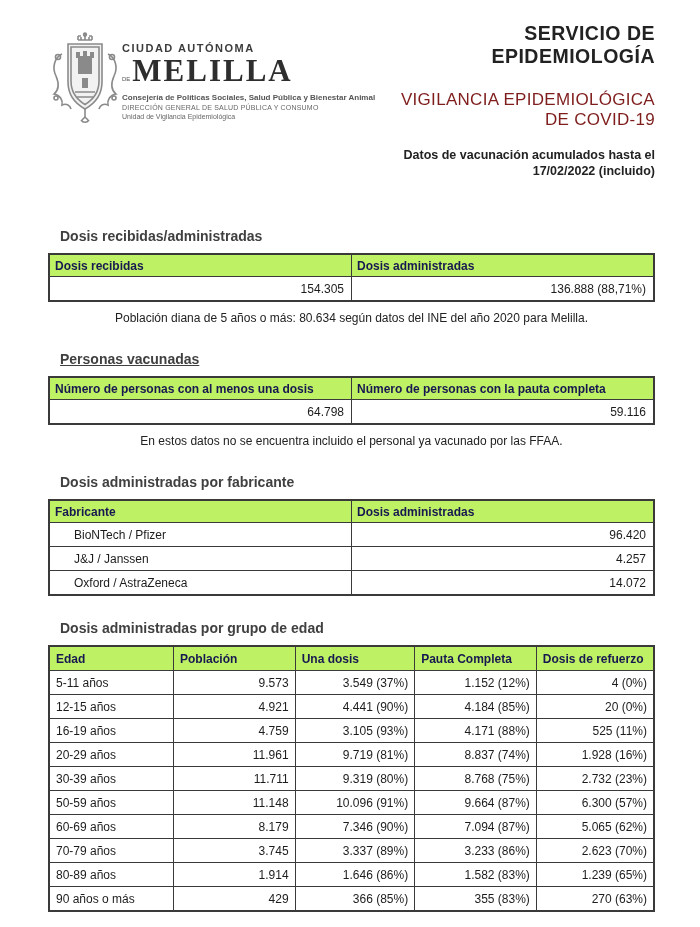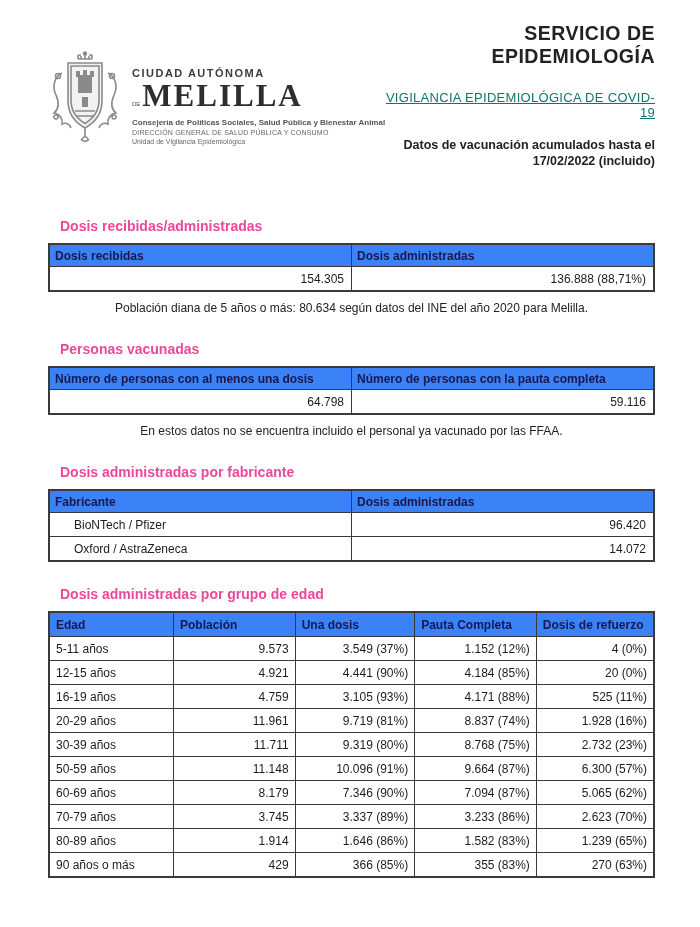--- a/index.html
+++ b/index.html
@@ -7,54 +7,54 @@
   body {
     width:700px; height:927px;
     font-family:"Liberation Sans", sans-serif;
     color:#1a1a1a;
     overflow:hidden;
   }
   .page { padding:16px 45px 0 48px; }
 
   
   .header { display:flex; justify-content:space-between; }
-  .brand { display:flex; gap:10px; margin-top:16px; width:330px;align-items:center; }
+  .brand { display:flex; margin-top:16px; width:330px; }
   .crest { flex:0 0 auto; }
   .brand-text { padding-top:10px; }
   .brand-line1 { font-size:11px; font-weight:bold; letter-spacing:1.5px; color:#3c3c3c; }
   .brand-name-row { display:flex; align-items:flex-end; line-height:1; margin-top:1px; }
   .brand-de { font-size:6px; color:#555; margin-right:2px; padding-bottom:4px; }
   .brand-name {
     font-family:"Liberation Serif", serif;
     font-size:31px; font-weight:bold; letter-spacing:2px; color:#2e2e2e;
   }
   .brand-sub1 { font-size:8px; font-weight:bold; color:#555; margin-top:7px; white-space:nowrap; }
   .brand-sub2 { font-size:7px; color:#666; margin-top:2px; letter-spacing:0.2px; }
   .brand-sub3 { font-size:7px; color:#666; margin-top:2px; }
 
   .header-right { width:315px; text-align:right; padding-top:6px; }
   .service-title { font-size:19.5px; font-weight:600; letter-spacing:0.5px; color:#222; }
-  .surveillance-title { font-size:13px; color:#0f766e; margin-top:22px; letter-spacing:0.3px;text-decoration:underline; }
+  .surveillance-title { font-size:17px; color:#7f1d1d; margin-top:22px; letter-spacing:0.3px; }
   .data-note { margin-top:17px; font-size:12.5px; font-weight:bold; color:#222; line-height:1.3; }
 
   
-  .section-title { font-size:14px; font-weight:bold; color:#ec4899;padding-left:12px; }
+  .section-title { font-size:14px; font-weight:bold; color:#404040;padding-left:12px; }
   .s1 { margin-top:48px; }
-  .s2 { margin-top:26px; }
+  .s2 { margin-top:26px;text-decoration:underline; }
   .s3 { margin-top:26px; }
   .s4 { margin-top:24px; }
 
   table {
     width:607px; border-collapse:collapse;
     border:2px solid #3a3a3a;
     margin-top:9px;
     font-size:12px;
   }
   th {
-    background:#3b82f6;
+    background:#bef264;
     color:#181850;
     font-weight:bold;
     text-align:left;
     border:1px solid #3a3a3a;
     padding:4px 5px 3px 5px;
     font-size:12px;
   }
   td {
     border:1px solid #3a3a3a;
     padding:5px 7px 4px 7px;
@@ -167,20 +167,24 @@
         <th>Fabricante</th>
         <th>Dosis administradas</th>
       </tr>
     </thead>
     <tbody>
       <tr>
           <td class="cell-left">BioNTech / Pfizer</td>
           <td class="cell-right">96.420</td>
         </tr>
         <tr>
+          <td class="cell-left">J&amp;J / Janssen</td>
+          <td class="cell-right">4.257</td>
+        </tr>
+        <tr>
           <td class="cell-left">Oxford / AstraZeneca</td>
           <td class="cell-right">14.072</td>
         </tr>
     </tbody>
   </table>
 
   <div class="section-title s4">Dosis administradas por grupo de edad</div>
   <table class="age-table">
     <thead>
       <tr>

